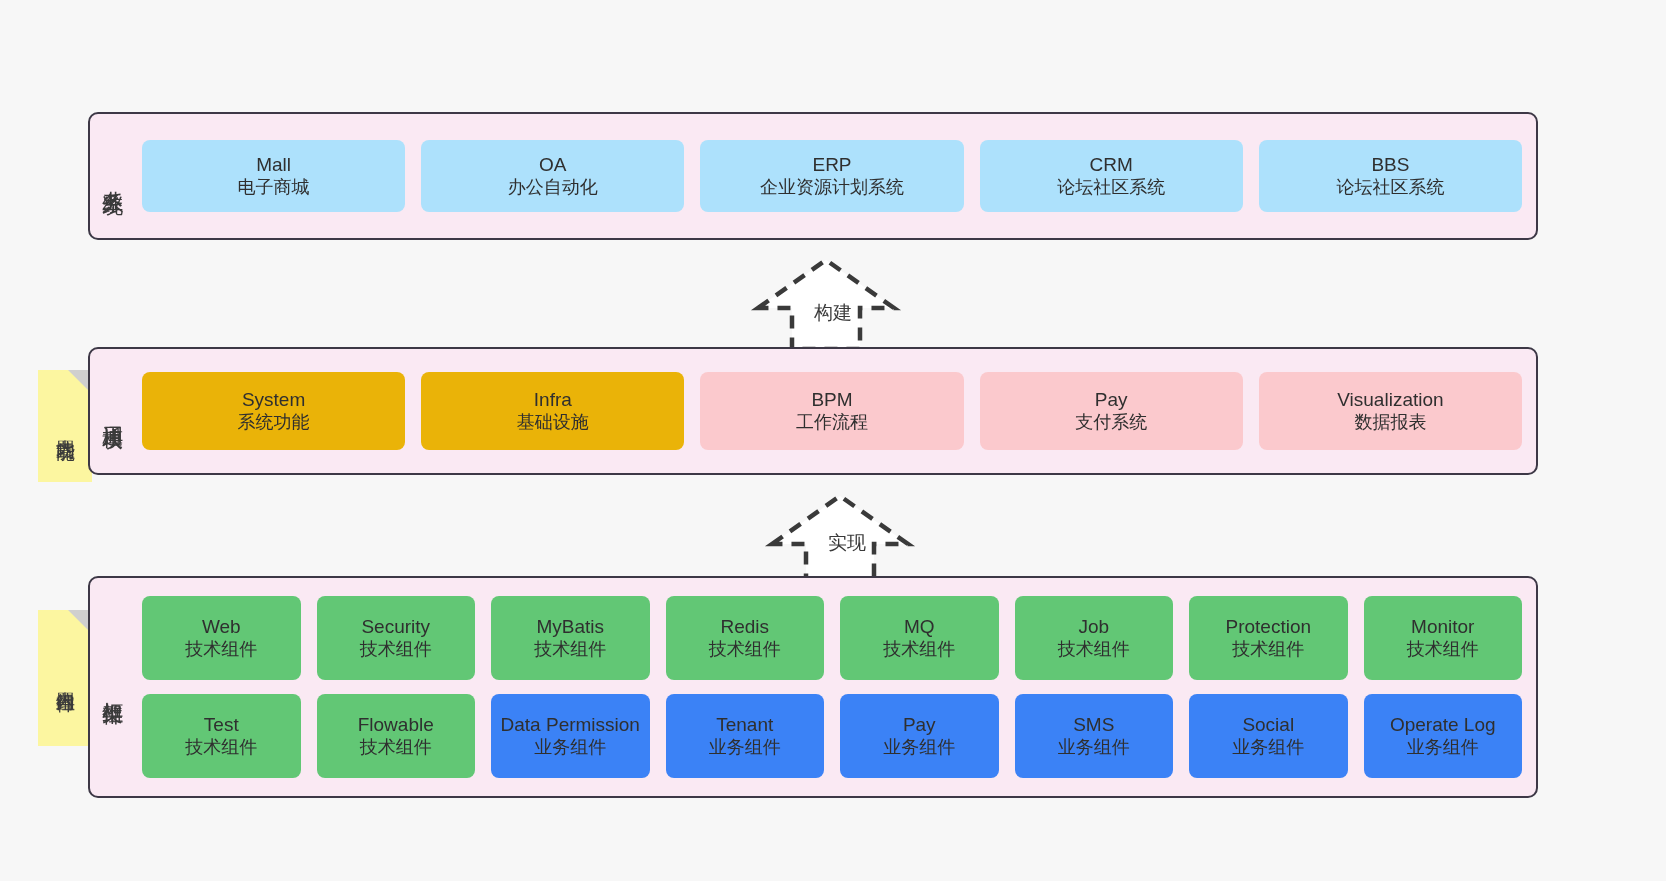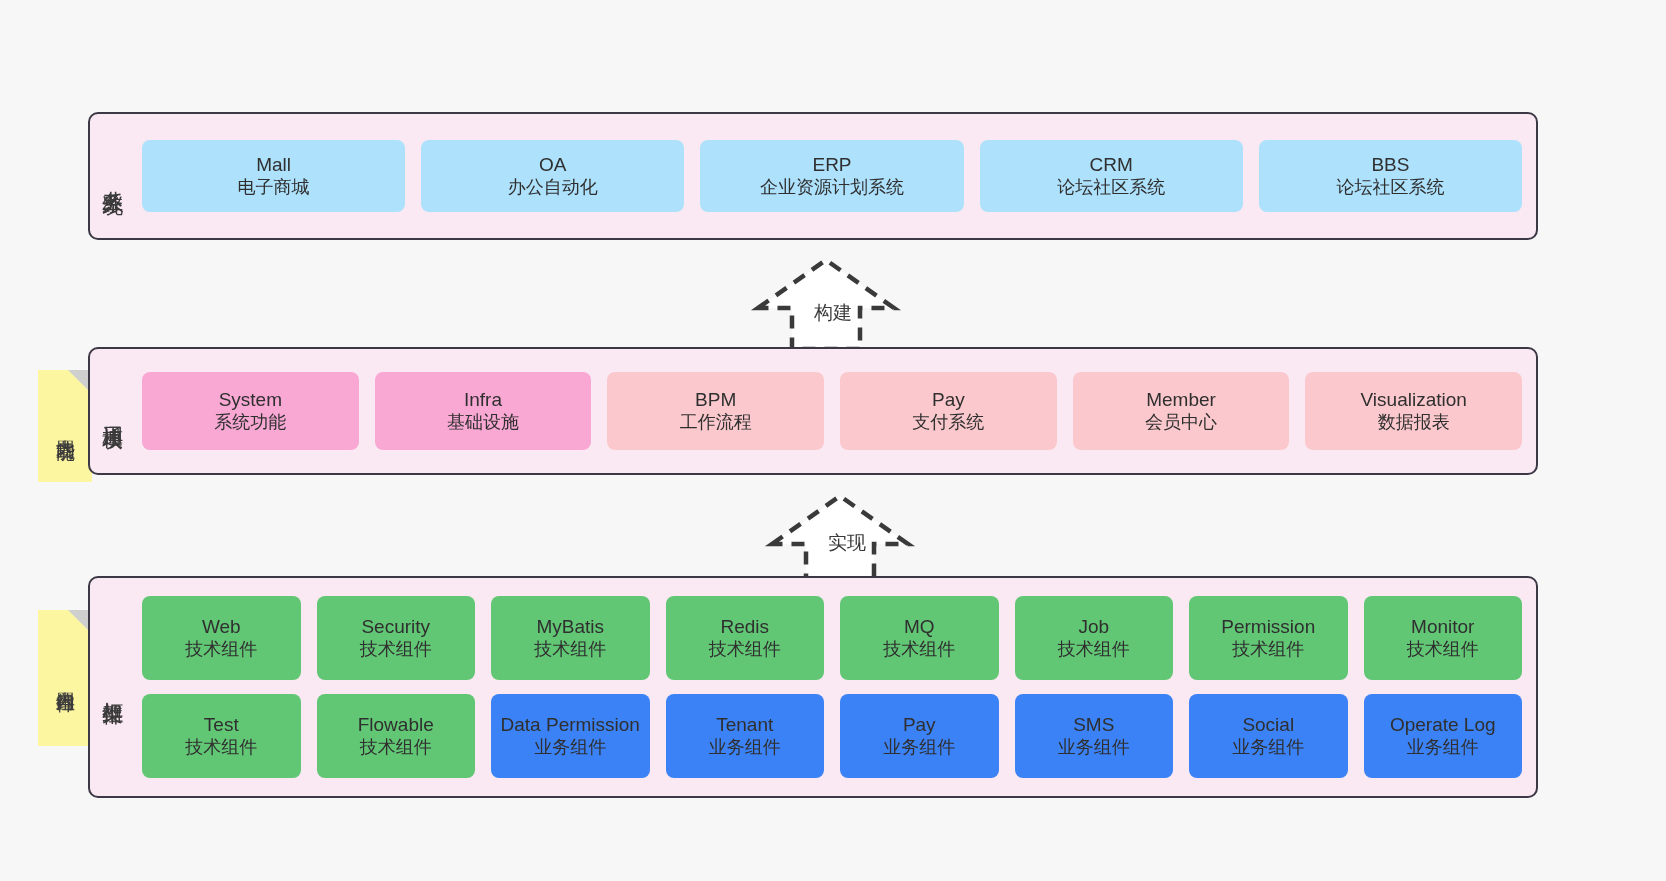--- a/index.html
+++ b/index.html
@@ -70,21 +70,21 @@
     line-height: 1.22;
     padding: 4px 6px;
     box-sizing: border-box;
     color: #2f2f2f;
   }
   .cell .t1 { font-size: 19px; }
   .cell .t2 { font-size: 18px; text-align: right; }
 
   
   .c-blue        { background: #ade1fc; }
-  .c-red-strong  { background: #f9a8d4; }
+  .c-red-strong  { background: #eab308; }
   .c-red-light   { background: #fbc9cd; }
   .c-green-strong{ background: #62c775; }
   .c-green-light { background: #3b82f6; }
 
   
   #layer-business  { left: 88px;  top: 112px; width: 1450px; height: 128px; }
   #layer-business .row { height: 72px; }
 
   #layer-modules   { left: 88px;  top: 347px; width: 1450px; height: 128px; }
   #layer-modules .row { height: 78px; }
@@ -195,24 +195,20 @@
         </div>
         <div class="cell c-red-light">
           <span class="t1">BPM</span>
           <span class="t2">工作流程</span>
         </div>
         <div class="cell c-red-light">
           <span class="t1">Pay</span>
           <span class="t2">支付系统</span>
         </div>
         <div class="cell c-red-light">
-          <span class="t1">Member</span>
-          <span class="t2">会员中心</span>
-        </div>
-        <div class="cell c-red-light">
           <span class="t1">Visualization</span>
           <span class="t2">数据报表</span>
         </div>
       </div>
     </div>
   </div>
 
   <div class="arrow-group" id="arrow-impl">
     <svg width="140" height="95" viewBox="0 0 140 95">
       <path d="M 2 52 L 70 4 L 138 52 L 104 52 L 104 93 L 36 93 L 36 52 Z" fill="#ffffff" stroke="#3a3a3a" stroke-width="4.5" stroke-dasharray="13 9" stroke-linejoin="miter"></path>
@@ -248,21 +244,21 @@
         </div>
         <div class="cell c-green-strong">
           <span class="t1">MQ</span>
           <span class="t2">技术组件</span>
         </div>
         <div class="cell c-green-strong">
           <span class="t1">Job</span>
           <span class="t2">技术组件</span>
         </div>
         <div class="cell c-green-strong">
-          <span class="t1">Permission</span>
+          <span class="t1">Protection</span>
           <span class="t2">技术组件</span>
         </div>
         <div class="cell c-green-strong">
           <span class="t1">Monitor</span>
           <span class="t2">技术组件</span>
         </div>
       </div>
 
       <div class="row">
         <div class="cell c-green-strong">

